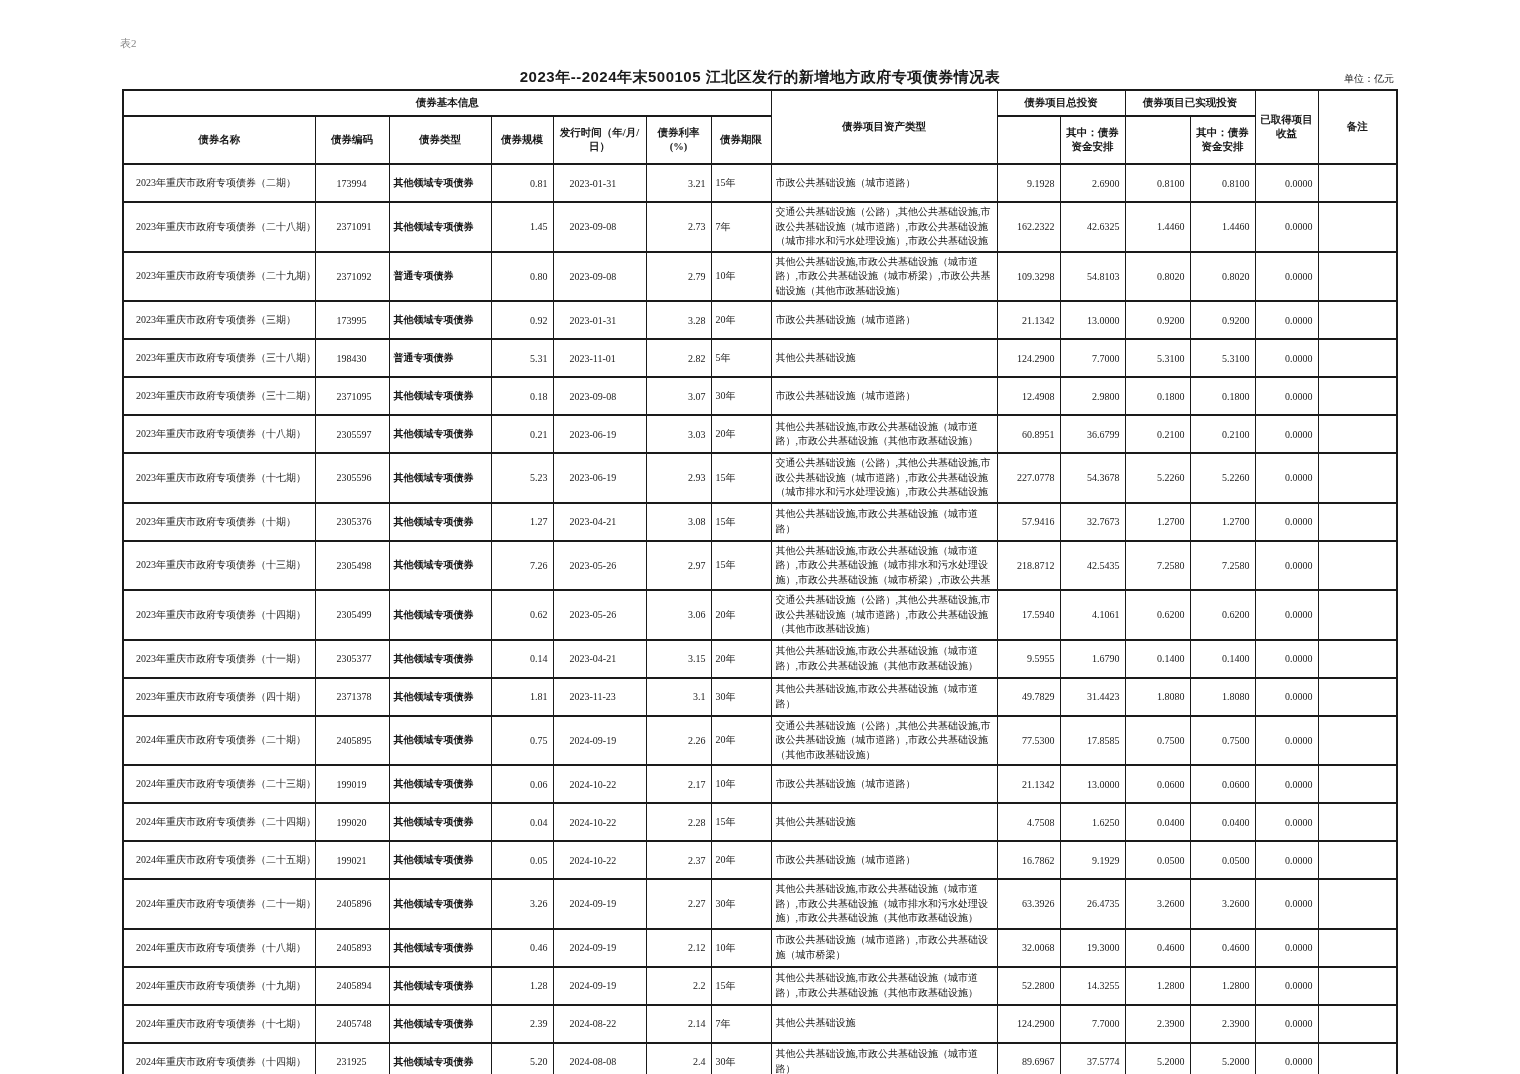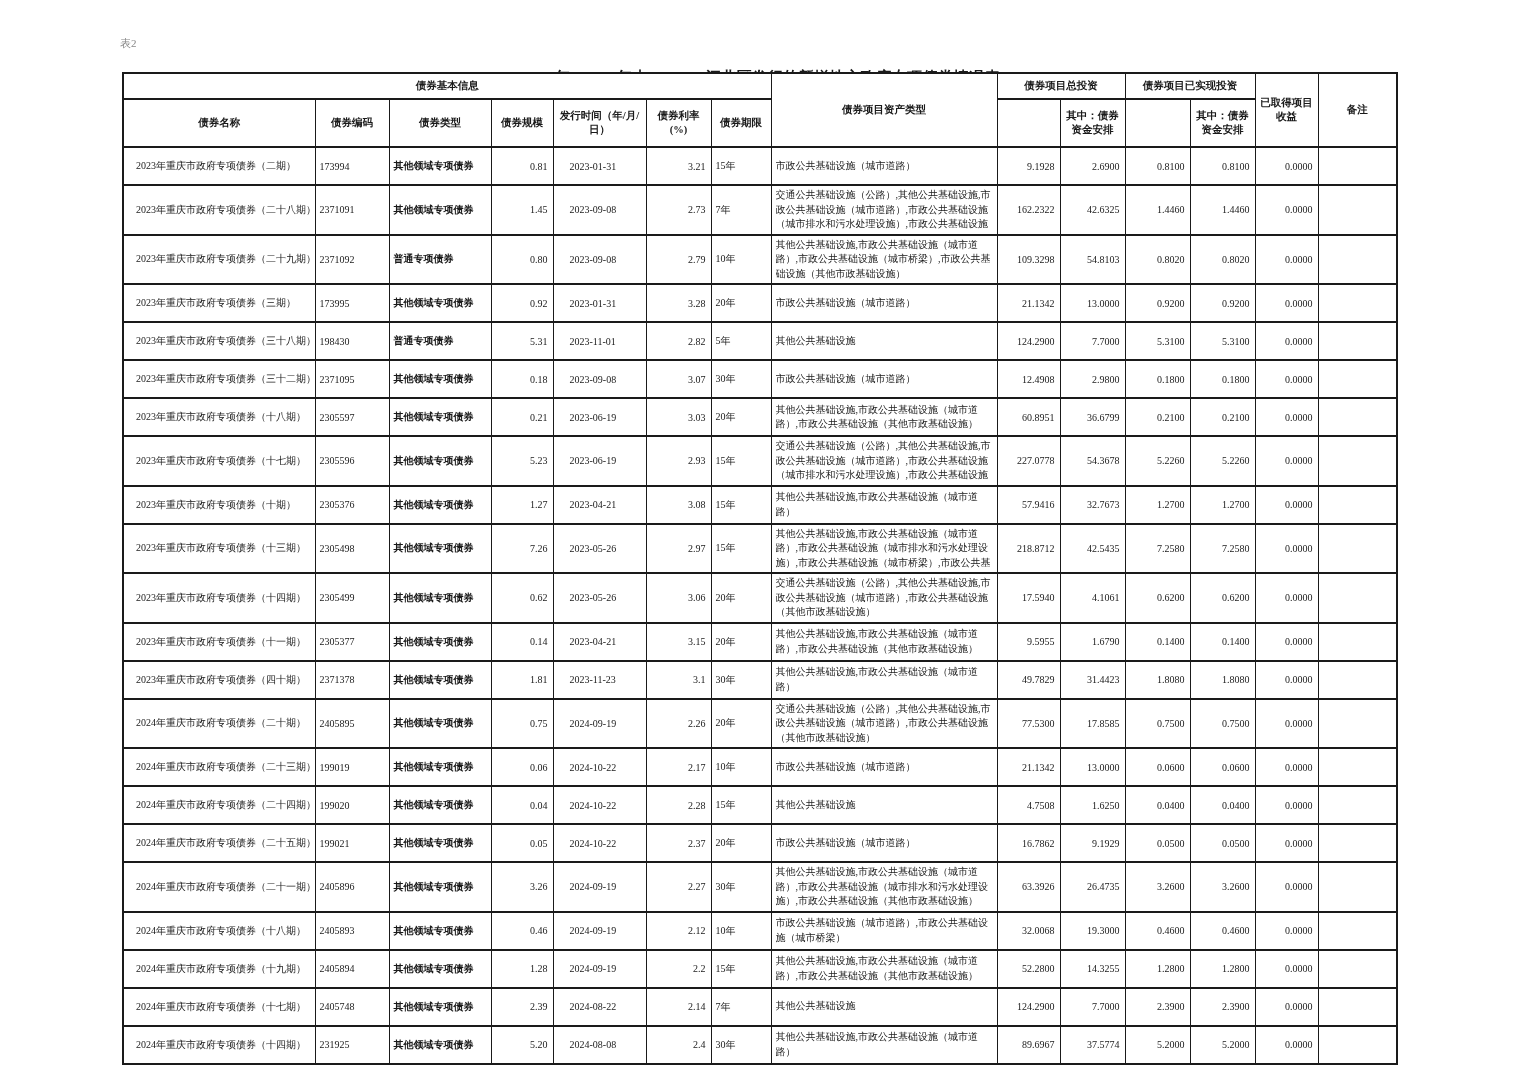--- a/index.html
+++ b/index.html
@@ -42,38 +42,39 @@
   }
   .bond-table thead th{
     font-weight:bold;text-align:center;font-size:10.5px;
     line-height:14px;
     font-family:"Liberation Serif","DejaVu Serif",serif;
   }
   .bond-table thead tr.h1 th{height:20px;}
   .bond-table thead tr.h2 th{height:42px;}
   .bond-table tbody tr{height:38px;}
   .bond-table td.c-name{white-space:nowrap;padding-left:12px;}
-  .bond-table td.c-code{padding-left:4px;margin-left:34px;}
+  .bond-table td.c-code{padding-left:21px;margin-left:34px;}
   .bond-table td.c-type{padding-left:4px;font-weight:bold;}
   .bond-table td.c-date{padding-left:16px;}
   .bond-table td.c-term{padding-left:4px;margin-left:31px;}
   .bond-table td.c-num{text-align:right;padding-right:5px;}
   .bond-table td.c-asset{padding:2px 4px;}
   .bond-table td.c-asset .cv{
     max-height:45px;overflow:hidden;line-height:14.5px;
   }
 </style>
 </head>
 <body>
 
 <div class="corner-mark">表2</div>
 
 <h1 class="page-title">2023年--2024年末500105 江北区发行的新增地方政府专项债券情况表</h1>
 
 <div class="table-wrap">
+  <div class="unit-label">单位：亿元</div>
 
   <table class="bond-table">
     <colgroup>
       <col style="width:192px">
         <col style="width:74px">
         <col style="width:102px">
       <col style="width:62px">
         <col style="width:93px">
         <col style="width:65px">
       <col style="width:60px">

